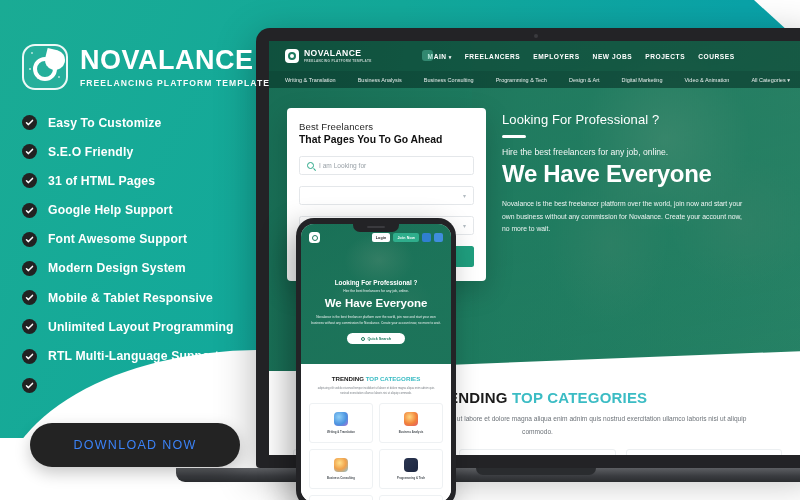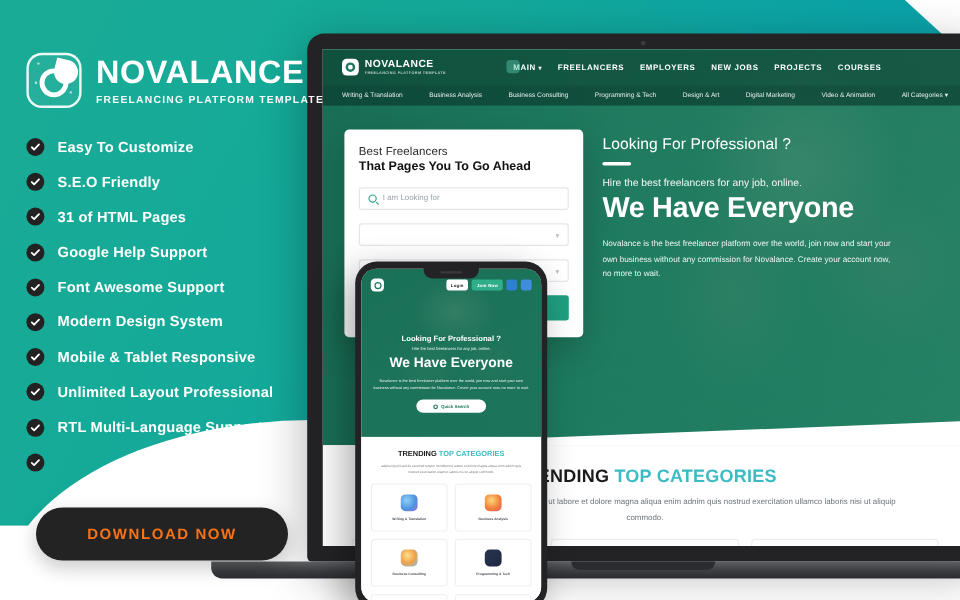--- a/index.html
+++ b/index.html
@@ -76,23 +76,23 @@
   .check {
     width:15px; height:15px; border-radius:50%; background:#222; flex:none;
     display:flex; align-items:center; justify-content:center;
   }
   .check svg { width:9px; height:9px; display:block; }
   .feature-label { font-size:12.2px; color:#fff; font-weight:bold; letter-spacing:.15px; }
 
   .dl-btn {
     margin-top:16px; margin-left:8px;
     width:210px; height:44px; border-radius:22px;
-    background:#232323; color:#f97316; border:none;
+    background:#232323; color:#3b82f6; border:none;
     font-family:"Liberation Sans", sans-serif;
-    font-size:12.5px; font-weight:bold; letter-spacing:1.3px;
+    font-size:12.5px; font-weight:normal; letter-spacing:1.3px;
     cursor:pointer;
     box-shadow:0 6px 16px rgba(0,0,0,.22);
   }
 
   
   .laptop { position:absolute; left:256px; top:28px; width:560px; z-index:4; }
   .laptop-body {
     width:560px; height:440px;
     background:#232326;
     border-radius:14px 14px 4px 4px;
@@ -345,21 +345,21 @@
             </svg>
           </span>
         <span class="feature-label">Mobile &amp; Tablet Responsive</span>
       </div>
       <div class="feature-item">
         <span class="check">
             <svg viewBox="0 0 12 12">
               <path d="M2 6.3 L4.6 8.8 L10 3.2" stroke="#fff" stroke-width="2" fill="none" stroke-linecap="round" stroke-linejoin="round"></path>
             </svg>
           </span>
-        <span class="feature-label">Unlimited Layout Professional</span>
+        <span class="feature-label">Unlimited Layout Programming</span>
       </div>
       <div class="feature-item">
         <span class="check">
             <svg viewBox="0 0 12 12">
               <path d="M2 6.3 L4.6 8.8 L10 3.2" stroke="#fff" stroke-width="2" fill="none" stroke-linecap="round" stroke-linejoin="round"></path>
             </svg>
           </span>
         <span class="feature-label">RTL Multi-Language Support</span>
       </div>
       <div class="feature-item">

